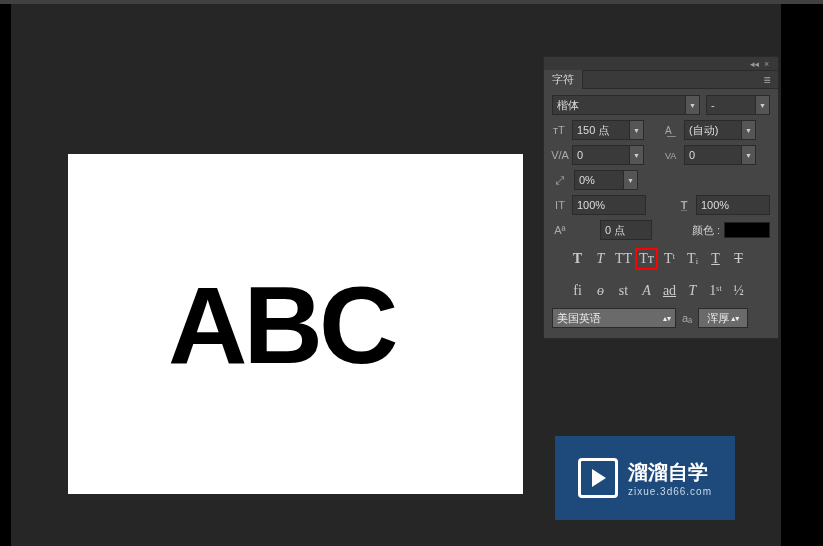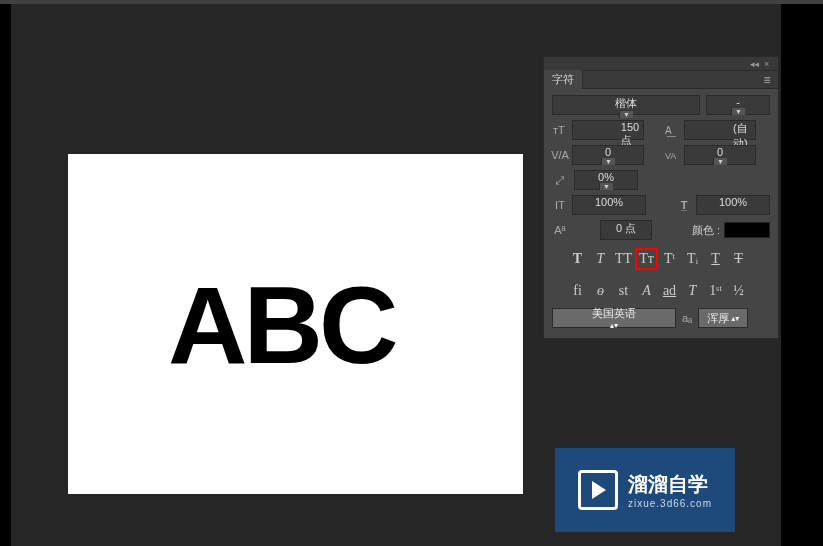--- a/index.html
+++ b/index.html
@@ -98,21 +98,20 @@
       justify-content: center;
       color: #aaa;
       font-size: 11px;
     }
     .input-combo {
       display: flex;
       align-items: center;
       background: #3a3a3a;
       border: 1px solid #2a2a2a;
       height: 20px;
-      flex-direction: column;
     }
     .input-combo input, .input-combo .val {
       background: transparent;
       border: none;
       color: #ddd;
       font-size: 11px;
       padding: 0 4px;
       outline: none;
     }
     .dropdown-btn {
@@ -121,21 +120,21 @@
       background: #555;
       border-left: 1px solid #2a2a2a;
       display: flex;
       align-items: center;
       justify-content: center;
       font-size: 7px;
       color: #ccc;
     }
     .font-row .input-combo { width: 90px; }
     .font-row .input-combo.style { width: 64px; }
-    .size-row .input-combo { width: 72px; padding-left: 44px; }
+    .size-row .input-combo { width: 72px; }
     .track-row .input-combo { width: 72px; }
     .char-width-row .input-combo { width: 74px; }
     .baseline-row .input-combo { width: 52px; margin-left: 28px; }
     .color-swatch {
       width: 46px;
       height: 16px;
       background: #000;
       border: 1px solid #222;
     }
     .btn-row {
@@ -166,42 +165,41 @@
       gap: 6px;
       margin-top: 4px;
     }
     .lang-select {
       width: 124px;
       height: 20px;
       background: #6a6a6a;
       border: 1px solid #2a2a2a;
       display: flex;
       align-items: center;
-      justify-content: center;
+      justify-content: space-between;
       padding: 0 4px;
       color: #eee;
       font-size: 11px;
-      flex-direction: column;
     }
     .aa-ico { font-size: 11px; color: #aaa; }
     .aa-select {
       width: 50px;
       height: 20px;
       background: #6a6a6a;
       border: 1px solid #2a2a2a;
       display: flex;
       align-items: center;
       justify-content: space-between;
       padding: 0 8px;
       color: #eee;
       font-size: 11px;
     }
     .watermark {
       position: absolute;
-      bottom: 14px;
+      bottom: 26px;
       right: 46px;
       width: 180px;
       height: 84px;
       background: #1d4a7a;
       display: flex;
       align-items: center;
       justify-content: center;
       gap: 10px;
     }
     .wm-logo {

